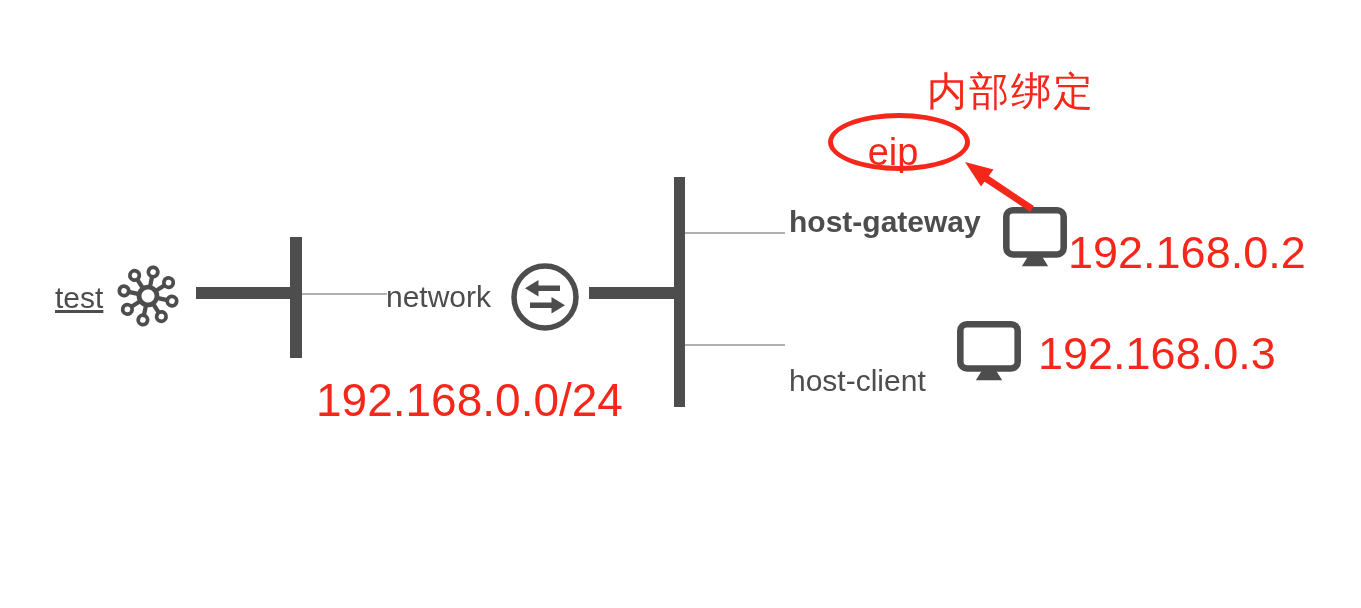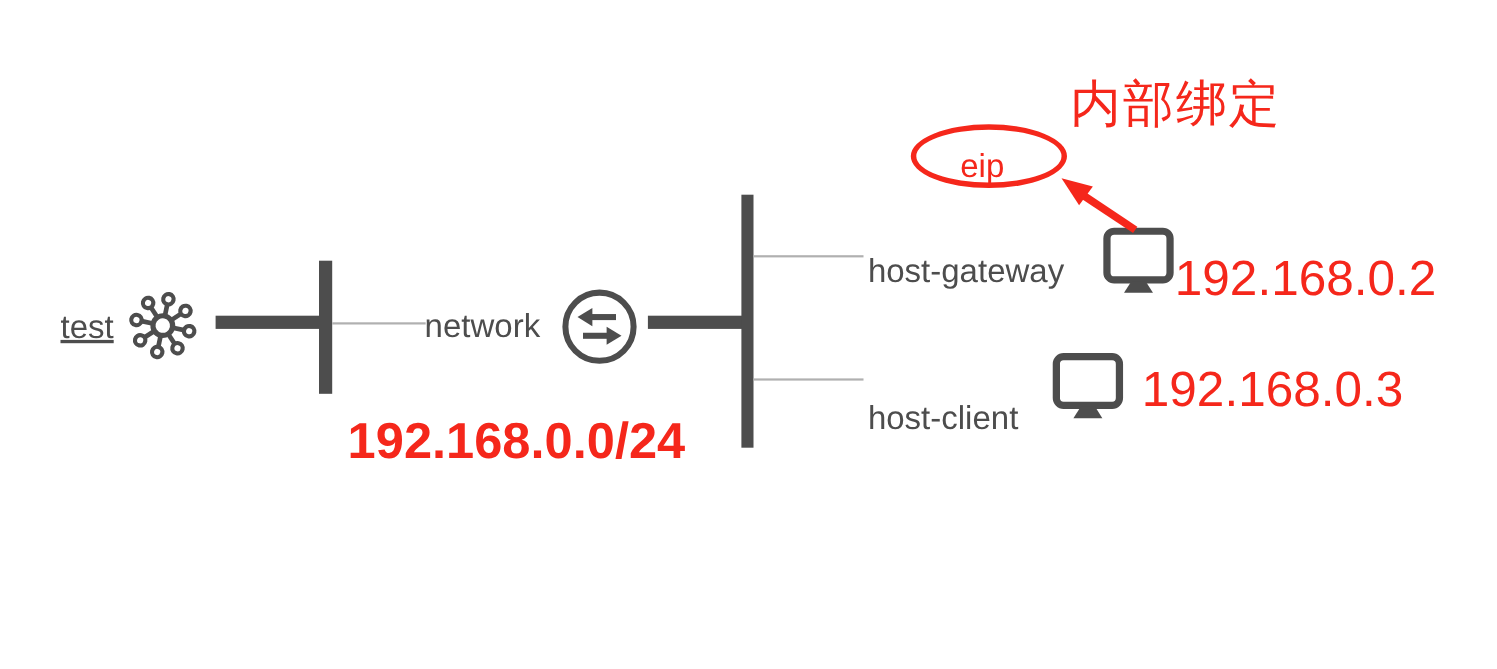--- a/index.html
+++ b/index.html
@@ -16,21 +16,21 @@
   .gray-label{color:var(--dark);font-size:30px;white-space:nowrap;}
   .red-text{color:var(--red);white-space:nowrap;}
   .thick-bar{background:var(--dark);}
   .thin-line{background:var(--line);height:2px;}
   .eip-ellipse{
     left:828px;top:113px;width:142px;height:58px;
     border:5px solid var(--red);border-radius:50%;
     display:flex;align-items:center;justify-content:center;
     box-sizing:border-box;
   }
-  .eip-ellipse span{font-size:30px;line-height:1;transform:translate(-6px,2px);margin-top:16px;}
+  .eip-ellipse span{font-size:38px;line-height:1;transform:translate(-6px,2px);margin-top:16px;}
 </style>
 </head>
 <body>
 
 <div class="abs gray-label" style="left:55px;top:281px;text-decoration:underline;">test</div>
 
 <svg class="abs" style="left:115px;top:263px;" width="66" height="66" viewBox="0 0 70 70">
   <g stroke="#4d4d4d" fill="none" transform="rotate(12 35 35)">
     <g stroke-width="4.5">
       <line x1="35" y1="24" x2="35" y2="13"></line>
@@ -68,39 +68,39 @@
     <rect x="27" y="24.5" width="24" height="5.5"></rect>
     <polygon points="16,27.2 29.5,19 29.5,35.5"></polygon>
     <rect x="21" y="41.5" width="24" height="5.5"></rect>
     <polygon points="56,44.2 42.5,36 42.5,52.5"></polygon>
   </g>
 </svg>
 
 <div class="abs thick-bar" style="left:589px;top:287px;width:91px;height:12px;"></div>
 <div class="abs thick-bar" style="left:674px;top:177px;width:11px;height:230px;"></div>
 
-<div class="abs red-text" style="left:316px;top:373px;font-size:46px;font-weight:bold;">192.168.0.0/24</div>
+<div class="abs red-text" style="left:316px;top:373px;font-size:46px;">192.168.0.0/24</div>
 
 <div class="abs thin-line" style="left:685px;top:232px;width:100px;"></div>
-<div class="abs gray-label" style="left:789px;top:230px;">host-gateway</div>
+<div class="abs gray-label" style="left:789px;top:205px;font-weight:bold;">host-gateway</div>
 <svg class="abs" style="left:1002px;top:206px;" width="66" height="63" viewBox="0 0 70 67">
   <rect x="4.5" y="4.5" width="61" height="47" rx="7" fill="#ffffff" stroke="#4d4d4d" stroke-width="7"></rect>
   <polygon points="28,53 42,53 49,64 21,64" fill="#4d4d4d"></polygon>
 </svg>
 <div class="abs red-text" style="left:1068px;top:227px;font-size:45px;">192.168.0.2</div>
 
 <div class="abs thin-line" style="left:685px;top:344px;width:100px;"></div>
 <div class="abs gray-label" style="left:789px;top:332px;margin-top:32px;">host-client</div>
 <svg class="abs" style="left:956px;top:320px;" width="66" height="63" viewBox="0 0 70 67">
   <rect x="4.5" y="4.5" width="61" height="47" rx="7" fill="#ffffff" stroke="#4d4d4d" stroke-width="7"></rect>
   <polygon points="28,53 42,53 49,64 21,64" fill="#4d4d4d"></polygon>
 </svg>
 <div class="abs red-text" style="left:1038px;top:328px;font-size:45px;">192.168.0.3</div>
 
-<div class="abs red-text" style="left:973px;top:64px;font-size:46px;letter-spacing:2px;">内部绑定</div>
+<div class="abs red-text" style="left:927px;top:64px;font-size:40px;letter-spacing:2px;">内部绑定</div>
 
 <div class="abs eip-ellipse">
   <span class="red-text">eip</span>
 </div>
 
 <svg class="abs" style="left:940px;top:150px;" width="110" height="75" viewBox="0 0 110 75">
   <line x1="44" y1="27" x2="92" y2="59" stroke="#f5271b" stroke-width="7"></line>
   <polygon points="25,12 41,36.5 53.5,19.5" fill="#f5271b"></polygon>
 </svg>
 

